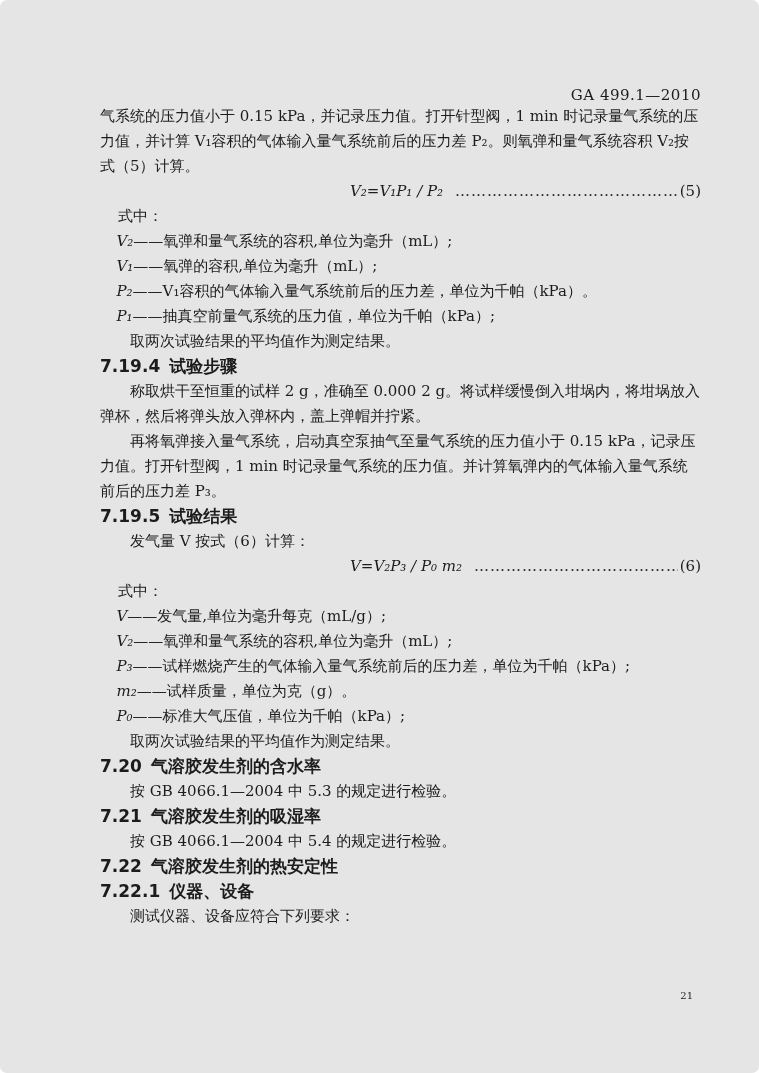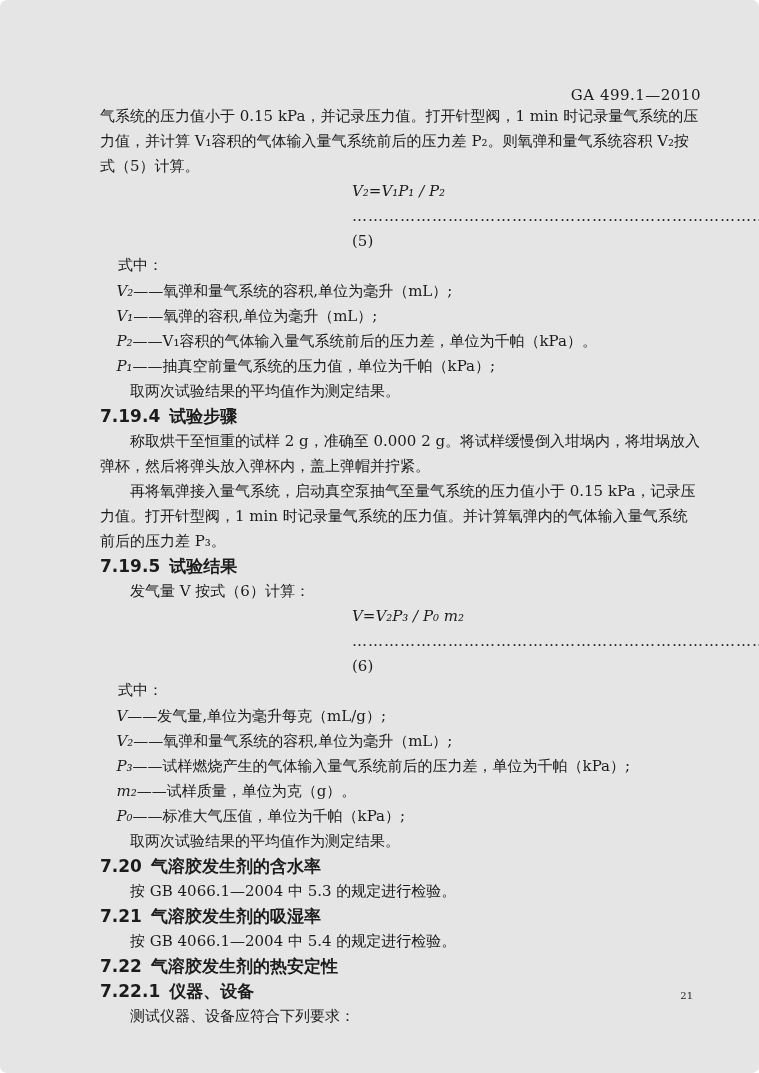--- a/index.html
+++ b/index.html
@@ -52,21 +52,20 @@
   }
   .heading .h-num {
     margin-right: 9px;
   }
   .formula-line {
     display: flex;
     align-items: baseline;
     padding-left: 250px;
     margin: 0;
     line-height: 25px;
-    flex-direction: column;
   }
   .formula-expr {
     font-style: italic;
     white-space: nowrap;
     font-family: "DejaVu Serif", serif;
     margin-right: 12px;
   }
   .formula-dots {
     flex: 1;
     overflow: hidden;
@@ -74,21 +73,20 @@
     letter-spacing: 1px;
     color: #2a2a2a;
   }
   .formula-num {
     white-space: nowrap;
     margin-left: 2px;
   }
   .shizhong {
     margin: 0;
     padding-left: 1.2em;
-    font-family: Liberation Mono, monospace;
   }
   .def-list {
     margin: 0;
     padding: 0;
     list-style: none;
   }
   .def-item {
     margin: 0;
     padding-left: 1.1em;
   }

